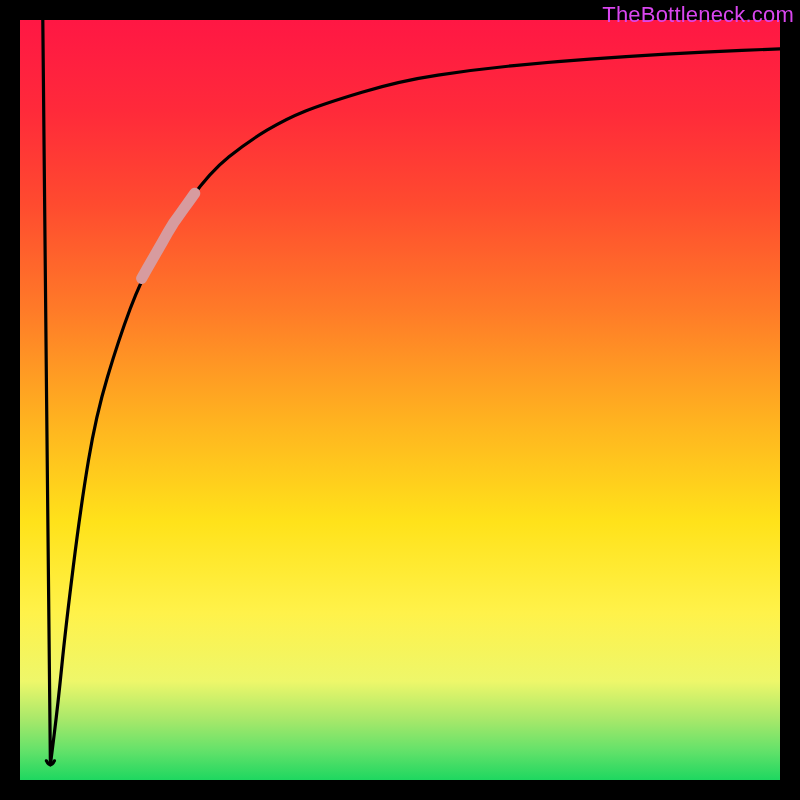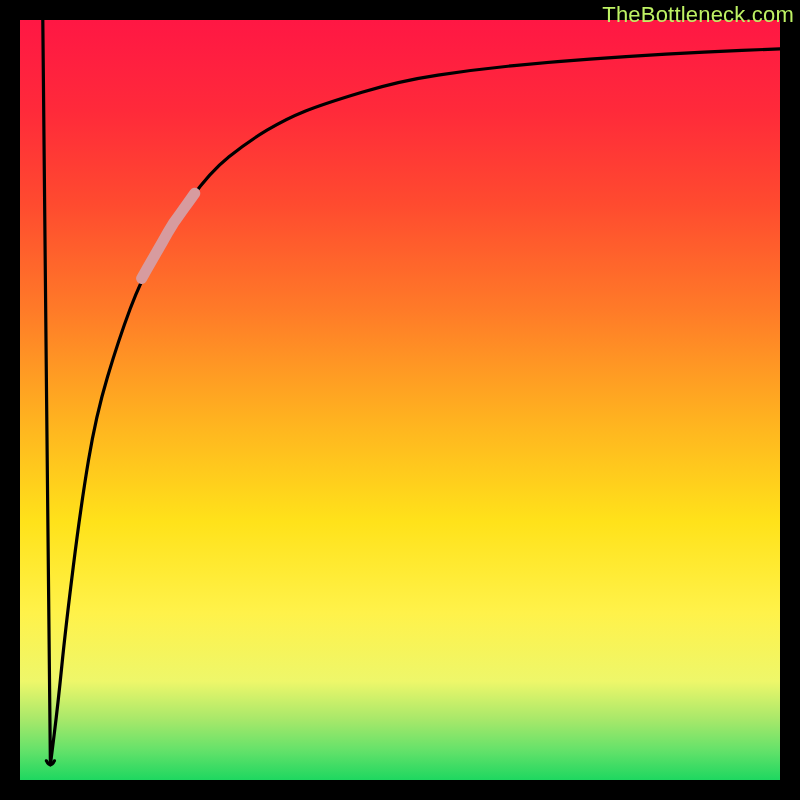--- a/index.html
+++ b/index.html
@@ -43,21 +43,21 @@
     left: 0;
     top: 0;
     width: 760px;
     height: 760px;
     overflow: visible;
   }
   .watermark {
     position: absolute;
     top: 2px;
     right: 6px;
-    color: #bef264;
+    color: #d946ef;
     font-size: 22px;
     font-weight: 500;
     user-select: none;
     letter-spacing: 0.2px;
   }
 </style>
 </head>
 <body>
 
 <div class="stage">

